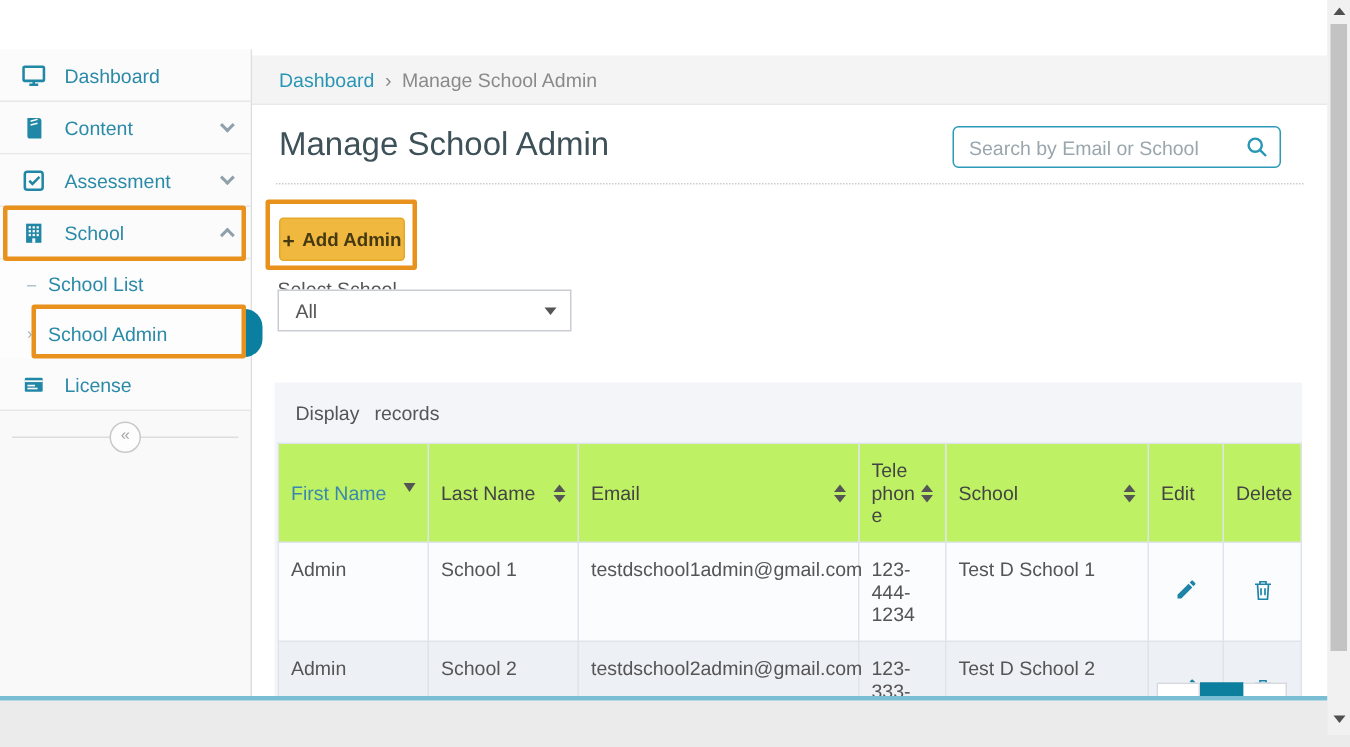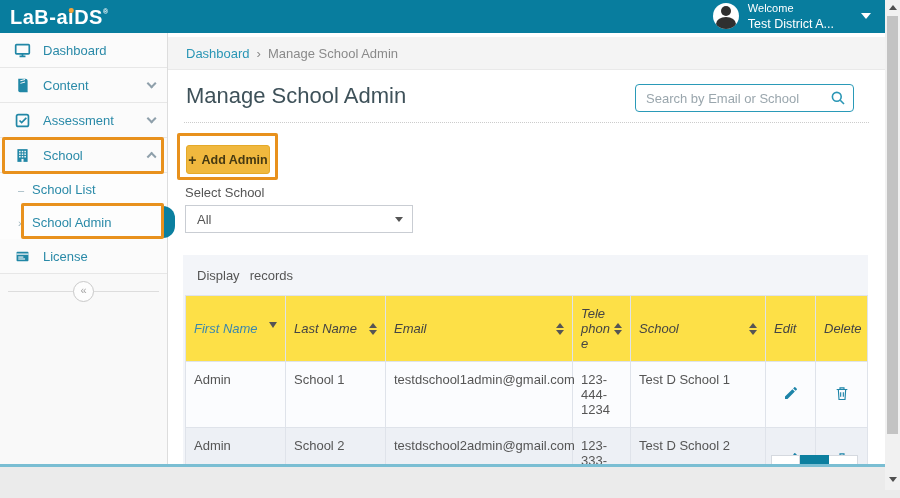--- a/index.html
+++ b/index.html
@@ -69,33 +69,33 @@
 
   .add-admin-btn { position:absolute; left:18px; top:112px; width:84px; height:29px; background:#f0b83e;
                    border:1px solid #e5a928; border-radius:3px; font-size:12.5px; font-weight:700; color:#453912;
                    display:flex; align-items:center; justify-content:center; gap:5px; cursor:pointer; }
   .add-admin-btn .plus { font-size:14px; font-weight:800; }
   .select-school-label { position:absolute; left:17px; top:152px; font-size:13px; color:#555; }
   .fake-select { position:relative; background:#fff; border:1px solid #c9cdd3; color:#555; font-size:13px;
                  display:flex; align-items:center; padding:0 22px 0 11px; cursor:pointer; }
   .fake-select .sel-caret { position:absolute; right:9px; top:50%; margin-top:-2px; width:0; height:0;
                  border-left:4px solid transparent; border-right:4px solid transparent; border-top:5px solid #555; }
-  .school-select { position:absolute; left:17px; top:172px; width:228px; height:28px; }
+  .school-select { position:absolute; left:17px; top:160px; width:196px; height:28px; }
 
   
   .panel { position:absolute; left:15px; top:222px; width:685px; bottom:0; background:#f3f5f9; }
   .display-row { display:flex; align-items:flex-end; gap:10px; padding:13px 0 12px 14px; font-size:13px; color:#555; }
   .pagesize-select { position:relative; width:72px; height:26px; }
 
   table { border-collapse:collapse; margin-left:2px; width:682px; font-size:13px; color:#555;
           table-layout:fixed; background:#fff; }
   col.c-first { width:100px; } col.c-last { width:100px; } col.c-email { width:187px; }
   col.c-tel { width:58px; } col.c-school { width:135px; } col.c-edit { width:50px; } col.c-del { width:52px; }
   th, td { border:1px solid #dfe3ea; padding:10px 8px; text-align:left; vertical-align:top; }
-  th { background:#fde047; font-weight:400; color:#444; height:52px; vertical-align:middle;font-style:italic; }
+  th { background:#bef264; font-weight:400; color:#444; height:52px; vertical-align:middle; }
   th.sorted .col-label { color:#3b87ad; }
   th.th-tel { overflow-wrap:anywhere; }
   .th-inner { display:flex; justify-content:space-between; align-items:center; gap:4px; }
   .th-center { text-align:left; }
   .sort-both { display:inline-flex; flex-direction:column; gap:2px; flex:0 0 auto; }
   .sort-both i { display:block; width:0; height:0; border-left:4px solid transparent; border-right:4px solid transparent; }
   .sort-both .t-up { border-bottom:5px solid #555; }
   .sort-both .t-dn { border-top:5px solid #555; }
   .sort-desc { width:0; height:0; border-left:4px solid transparent; border-right:4px solid transparent;
                border-top:6px solid #555; align-self:flex-start; margin-top:1px; flex:0 0 auto; }
@@ -115,39 +115,20 @@
   .vs-up { top:0; } .vs-down { top:472px; }
   .tri-up { width:0; height:0; border-left:4px solid transparent; border-right:4px solid transparent; border-bottom:5px solid #505050; }
   .tri-dn { width:0; height:0; border-left:4px solid transparent; border-right:4px solid transparent; border-top:5px solid #505050; }
   .vs-thumb { position:absolute; left:2px; top:16px; width:11px; height:418px; background:#c3c3c3; cursor:pointer; }
 </style>
 </head>
 <body>
 
 <div class="app">
 
-  <div class="topbar">
-    <div class="logo">
-      <span>LaB-a</span>
-        <span class="logo-i">i</span>
-        <span>DS</span>
-        <sup>®</sup>
-    </div>
-    <div class="userbox">
-      <div class="avatar">
-        <div class="head"></div>
-          <div class="torso"></div>
-      </div>
-      <div class="usertext">
-        <div>Welcome</div>
-        <div class="uname">Test District A...</div>
-      </div>
-      <div class="caret-down-white"></div>
-    </div>
-  </div>
 
   <div class="sidebar">
     <div class="nav-item">
       <svg width="17" height="17" viewBox="0 0 20 20">
         <rect x="2" y="3" width="16" height="11" rx="1" fill="none" stroke="#2187a6" stroke-width="2"></rect>
         <path d="M10 14v3M6.5 17h7" stroke="#2187a6" stroke-width="2" fill="none"></path>
       </svg>
       <span class="lbl">Dashboard</span>
     </div>
     <div class="nav-item">

